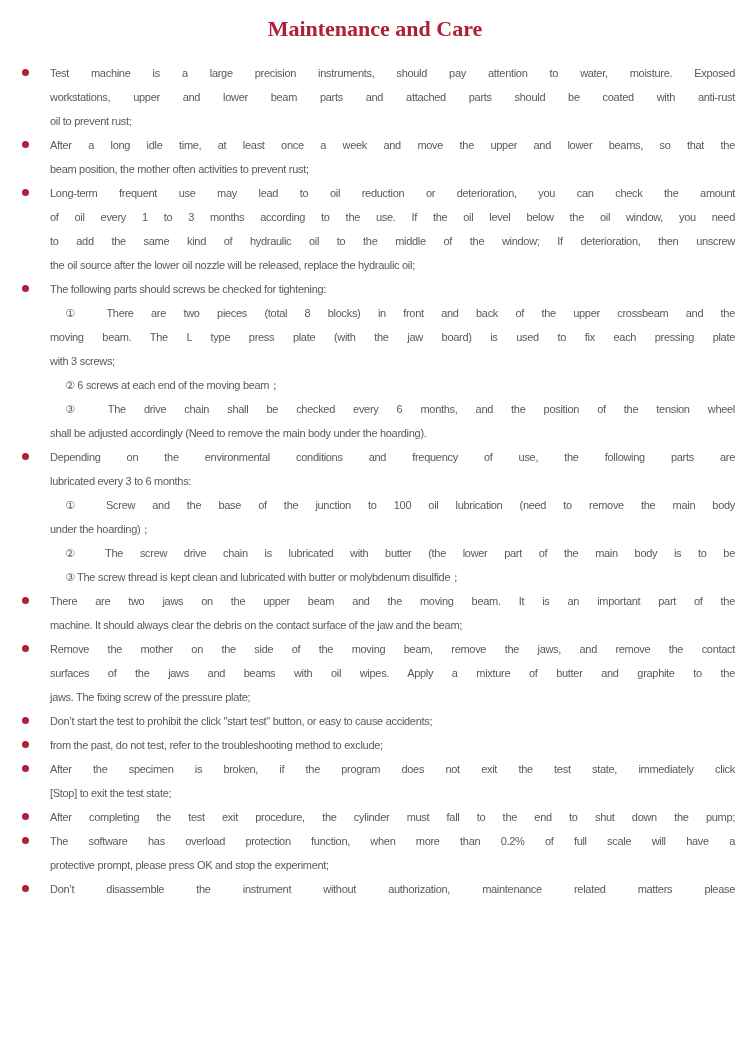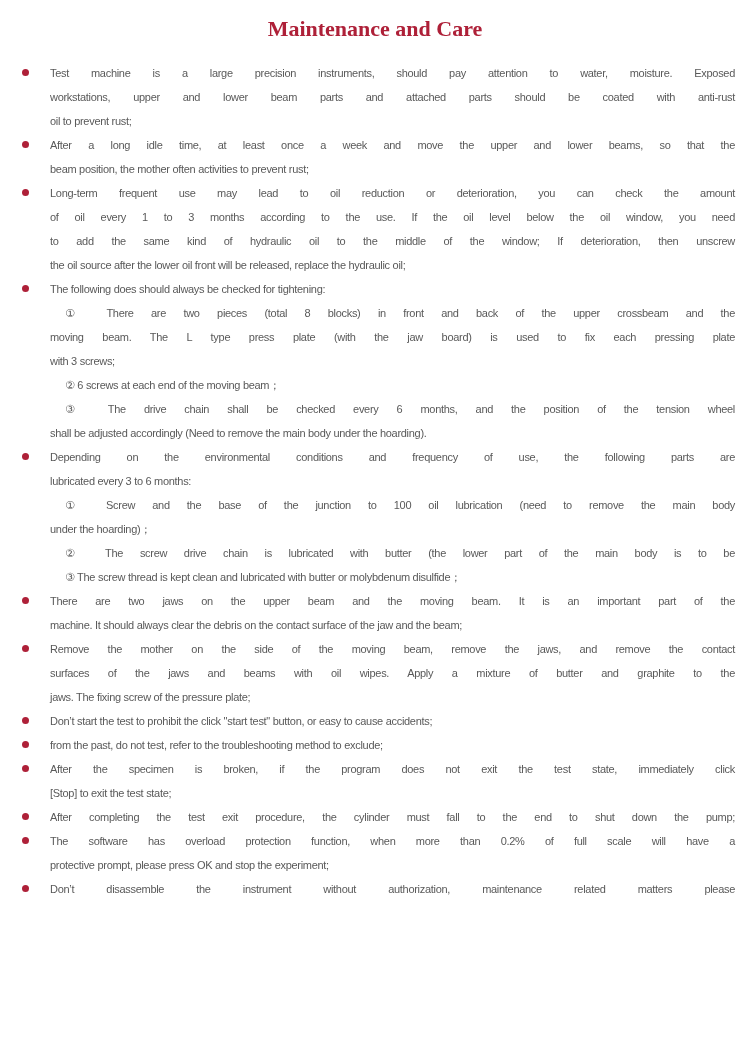--- a/index.html
+++ b/index.html
@@ -73,27 +73,27 @@
           <div class="line jfy">After a long idle time, at least once a week and move the upper and lower beams, so that the</div>
           <div class="line">beam position, the mother often activities to prevent rust;</div>
         </div>
       </li>
       <li class="item">
         <span class="bullet"></span>
         <div class="para">
           <div class="line jfy">Long-term frequent use may lead to oil reduction or deterioration, you can check the amount</div>
           <div class="line jfy">of oil every 1 to 3 months according to the use. If the oil level below the oil window, you need</div>
           <div class="line jfy">to add the same kind of hydraulic oil to the middle of the window; If deterioration, then unscrew</div>
-          <div class="line">the oil source after the lower oil front will be released, replace the hydraulic oil;</div>
+          <div class="line">the oil source after the lower oil nozzle will be released, replace the hydraulic oil;</div>
         </div>
       </li>
       <li class="item">
         <span class="bullet"></span>
         <div class="para">
-          <div class="line">The following does should always be checked for tightening:</div>
+          <div class="line">The following parts should screws be checked for tightening:</div>
         </div>
         <div class="para sub">
           <div class="line jfy ind">① There are two pieces (total 8 blocks) in front and back of the upper crossbeam and the</div>
           <div class="line jfy">moving beam. The L type press plate (with the jaw board) is used to fix each pressing plate</div>
           <div class="line">with 3 screws;</div>
         </div>
         <div class="para sub">
           <div class="line ind">② 6 screws at each end of the moving beam；</div>
         </div>
         <div class="para sub">

